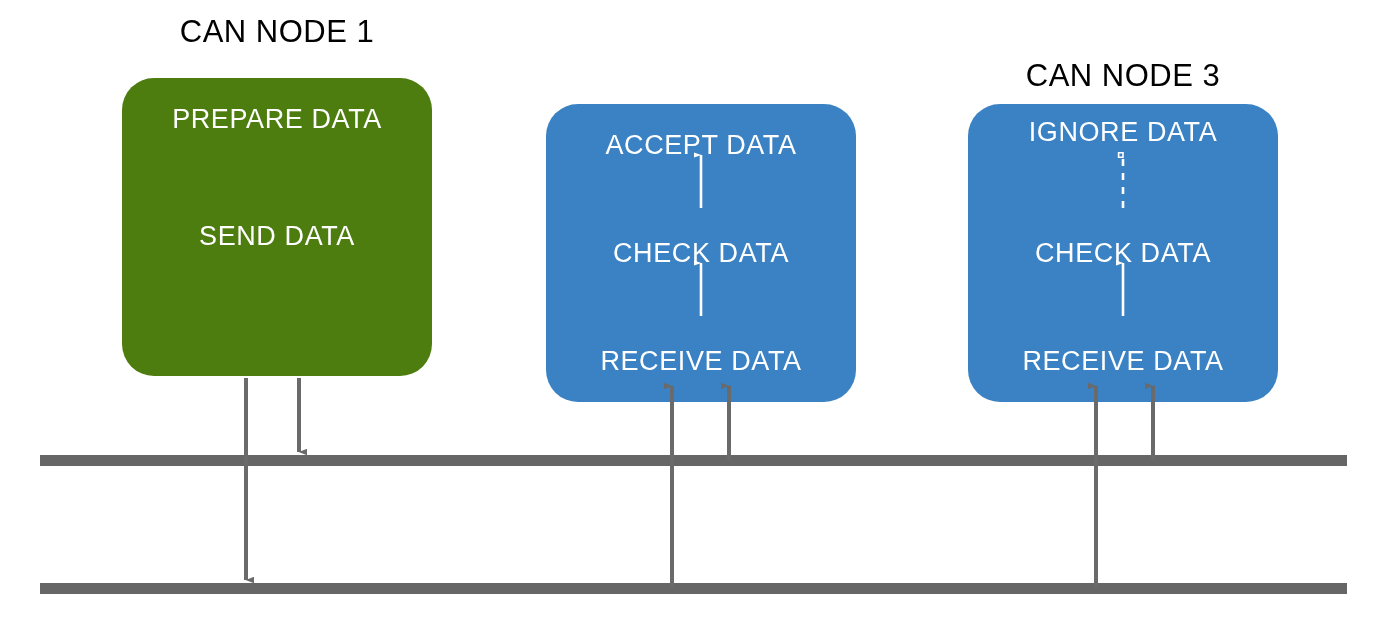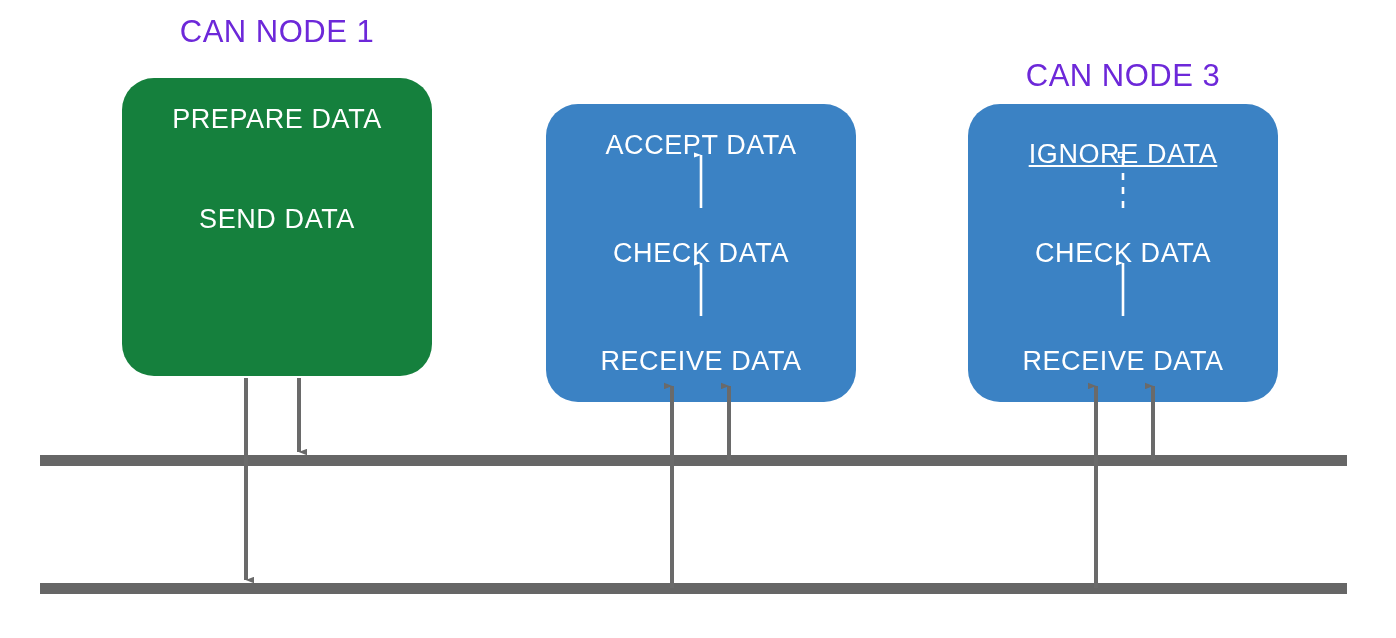--- a/index.html
+++ b/index.html
@@ -15,35 +15,35 @@
     width: 1396px;
     height: 638px;
     background: #ffffff;
     overflow: hidden;
   }
 
   
   .node-title {
     position: absolute;
     text-align: center;
-    color: #6d28d9;
+    color: #000000;
     font-size: 31px;
     font-weight: 400;
     letter-spacing: 0.5px;
     white-space: nowrap;
     font-family: "Liberation Sans", sans-serif;
   }
 
   
   .node-box {
     position: absolute;
     border-radius: 32px;
     box-sizing: border-box;
   }
-  .node-box.orange { background: #15803d; }
+  .node-box.orange { background: #4d7c0f; }
   .node-box.blue   { background: #3B82C4; margin-top: 26px; }
 
   .node-step {
     position: absolute;
     left: 0;
     right: 0;
     text-align: center;
     color: #FFFFFF;
     font-size: 27px;
     font-weight: 400;
@@ -86,34 +86,34 @@
 </style>
 </head>
 <body>
 
 <div id="stage">
 
   <div class="node-title" style="left:122px; top:14px; width:310px;">CAN NODE 1</div>
 
   <div class="node-box orange" style="left:122px; top:78px; width:310px; height:298px;">
     <div class="node-step" style="top:26px;">PREPARE DATA</div>
-    <div class="node-step" style="top:126px;">SEND DATA</div>
+    <div class="node-step" style="top:143px;">SEND DATA</div>
   </div>
 
 
   <div class="node-box blue" style="left:546px; top:78px; width:310px; height:298px;">
     <div class="node-step" style="top:26px;">ACCEPT DATA</div>
     <div class="node-step" style="top:134px;">CHECK DATA</div>
     <div class="node-step" style="top:242px;">RECEIVE DATA</div>
   </div>
 
   <div class="node-title" style="left:968px; top:14px; width:310px;margin-top:44px;">CAN NODE 3</div>
 
   <div class="node-box blue" style="left:968px; top:78px; width:310px; height:298px;">
-    <div class="node-step" style="top:35px;text-decoration:underline;">IGNORE DATA</div>
+    <div class="node-step" style="top:13px;">IGNORE DATA</div>
     <div class="node-step" style="top:134px;">CHECK DATA</div>
     <div class="node-step" style="top:242px;">RECEIVE DATA</div>
   </div>
 
   <svg id="wires" viewBox="0 0 1396 638">
     <defs>
       <marker id="busArrowDown" markerWidth="10" markerHeight="10" refX="3.2" refY="8.4" orient="auto" markerUnits="userSpaceOnUse">
         <path d="M 0,0.4 L 6.4,0.4 L 3.2,8.8 Z" fill="#6A6A6A"></path>
       </marker>
       <marker id="busArrowUp" markerWidth="10" markerHeight="10" refX="3.2" refY="8.4" orient="auto" markerUnits="userSpaceOnUse">

